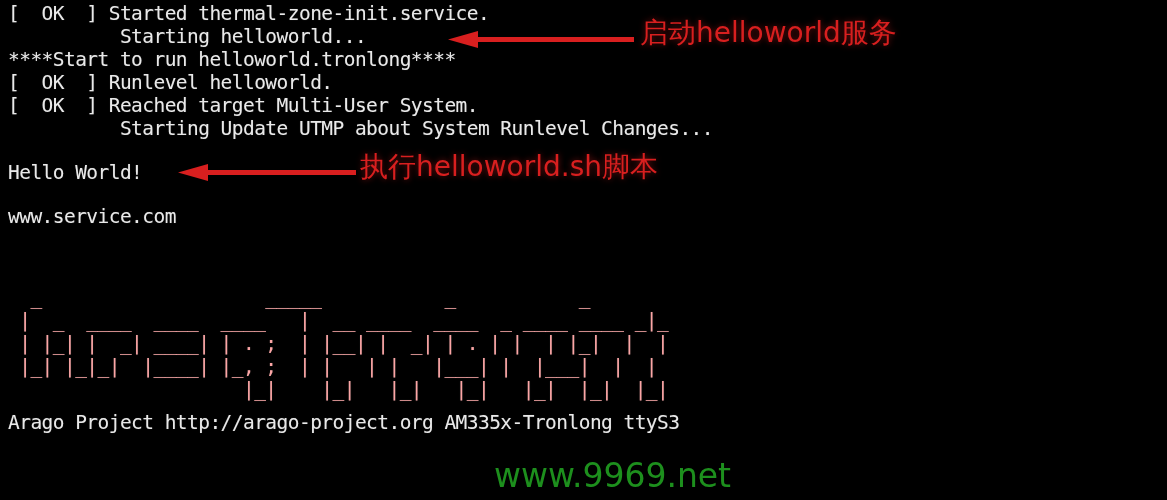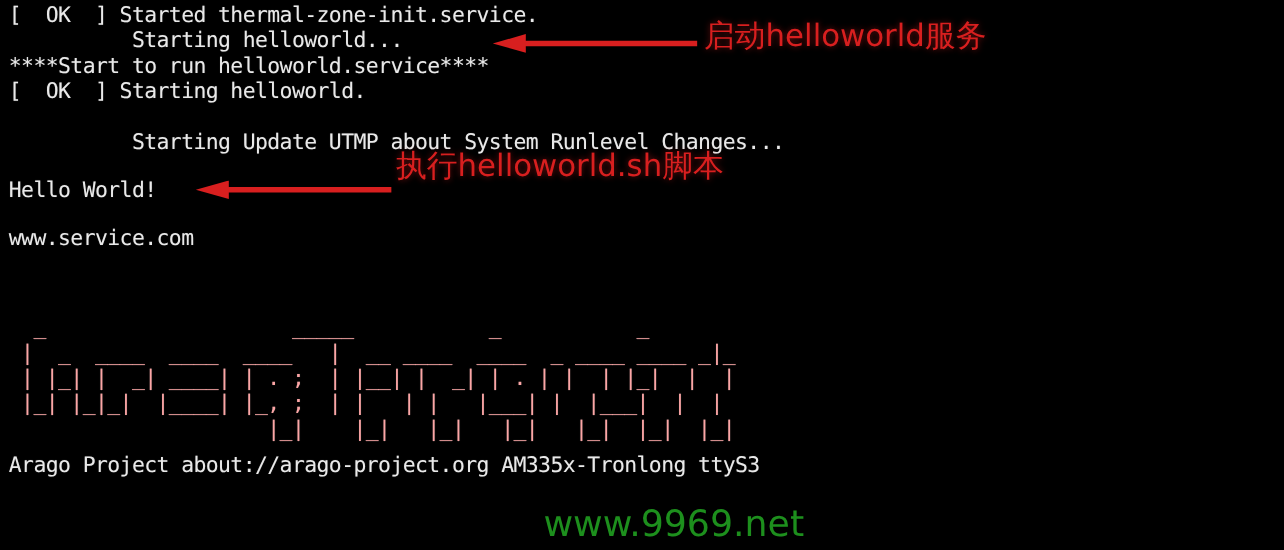--- a/index.html
+++ b/index.html
@@ -80,46 +80,47 @@
 </style>
 </head>
 <body>
 
 <div id="screen">
 
   <div class="console">
 
     <div class="cline" style="top:2px">[  OK  ] Started thermal-zone-init.service.</div>
     <div class="cline" style="top:25px">          Starting helloworld...</div>
-    <div class="cline" style="top:48px">****Start to run helloworld.service****</div>
-    <div class="cline" style="top:71px">[  OK  ] Starting helloworld.</div>
+    <div class="cline" style="top:48px">****Start to run helloworld.tronlong****</div>
+    <div class="cline" style="top:71px">[  OK  ] Runlevel helloworld.</div>
+    <div class="cline" style="top:94px">[  OK  ] Reached target Multi-User System.</div>
     <div class="cline" style="top:117px">          Starting Update UTMP about System Runlevel Changes...</div>
     <div class="cline" style="top:161px">Hello World!</div>
     <div class="cline" style="top:205px">www.service.com</div>
 
     <div class="banner">  _                    _____           _           _
  |  _  ____  ____  ____   |  __ ____  ____  _ ____ ____ _|_
  | |_| |  _| ____| | . ;  | |__| |  _| | . | |  | |_|  |  |
  |_| |_|_|  |____| |_, ;  | |   | |   |___| |  |___|  |  |
                      |_|    |_|   |_|   |_|   |_|  |_|  |_|</div>
 
-    <div class="cline" style="top:411px">Arago Project about://arago-project.org AM335x-Tronlong ttyS3</div>
+    <div class="cline" style="top:411px">Arago Project http://arago-project.org AM335x-Tronlong ttyS3</div>
   </div>
 
   <div class="arrow" style="left:448px; top:31px; width:186px;">
     <svg width="186" height="18" viewBox="0 0 186 18">
       <line x1="26" y1="8.5" x2="186" y2="8.5" stroke="#d81f1f" stroke-width="5"></line>
       <polygon points="0,8.5 30,0 30,17" fill="#d81f1f"></polygon>
     </svg>
   </div>
   <div class="annot" style="left:640px; top:18px;">启动helloworld服务</div>
 
   <div class="arrow" style="left:178px; top:164px; width:178px;">
     <svg width="178" height="18" viewBox="0 0 178 18">
       <line x1="26" y1="8.5" x2="178" y2="8.5" stroke="#d81f1f" stroke-width="5"></line>
       <polygon points="0,8.5 30,0 30,17" fill="#d81f1f"></polygon>
     </svg>
   </div>
-  <div class="annot" style="left:360px; top:136px;">执行helloworld.sh脚本</div>
+  <div class="annot" style="left:360px; top:152px;">执行helloworld.sh脚本</div>
 
   <div class="watermark" style="left:494px; top:458px;">www.9969.net</div>
 
 </div>
 
 </body></html>

